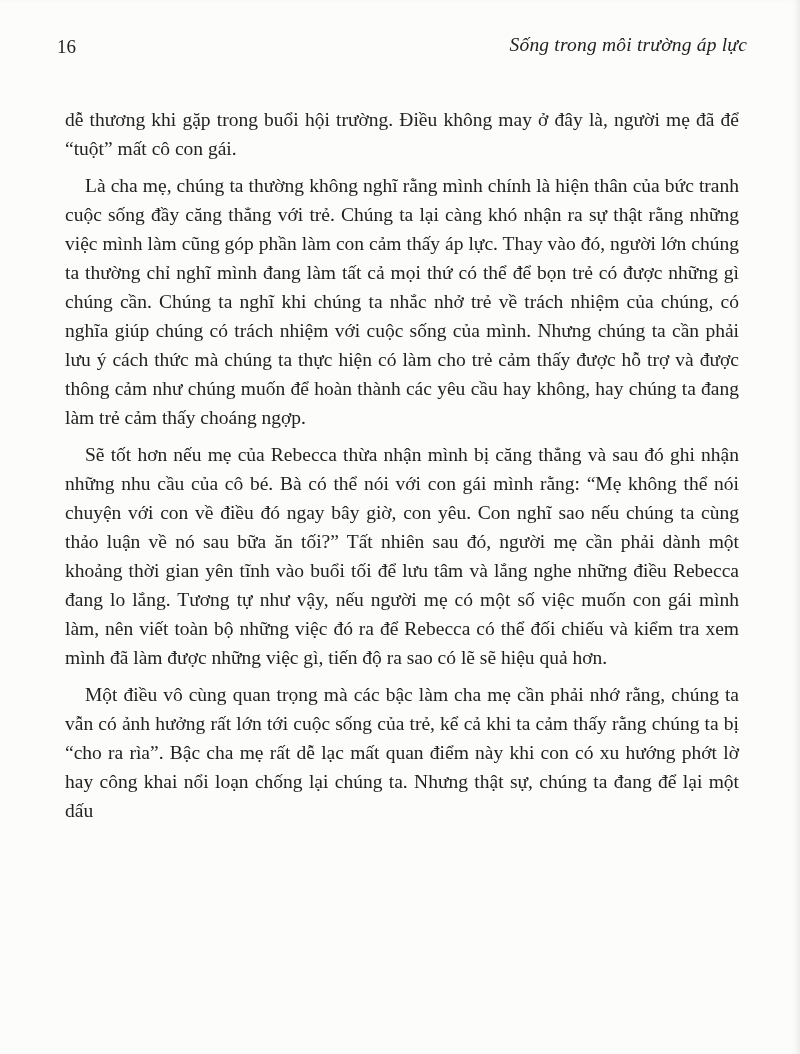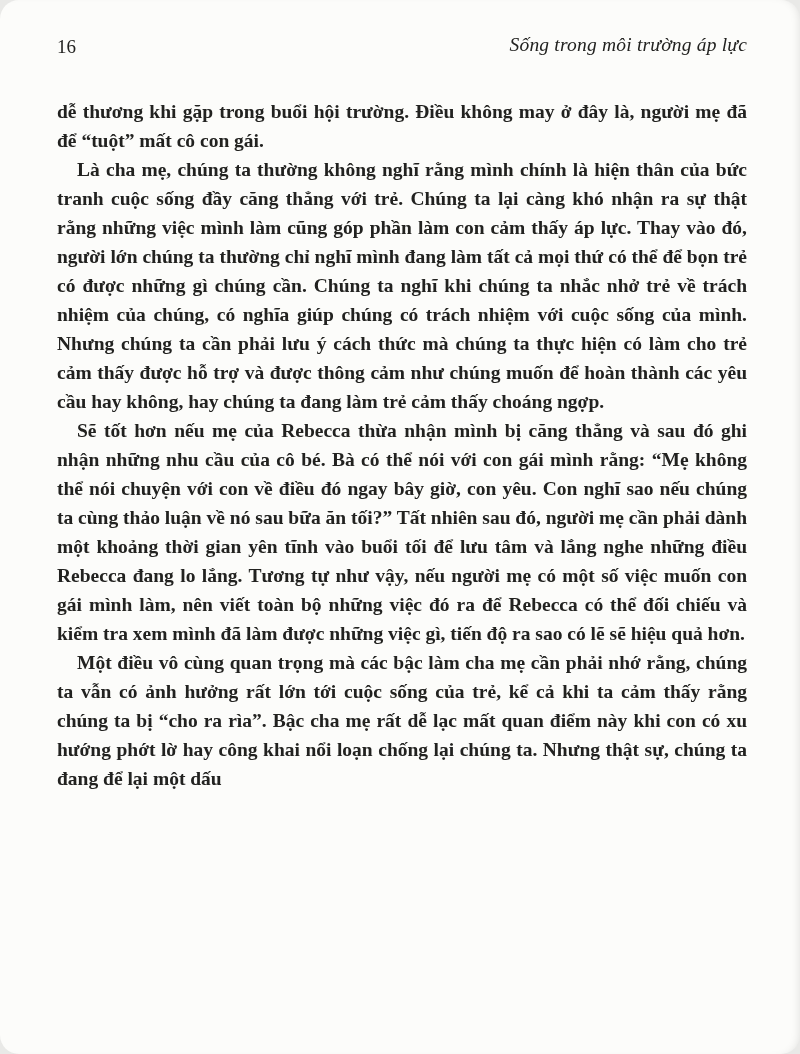--- a/index.html
+++ b/index.html
@@ -10,21 +10,20 @@
   .page {
     position: relative;
     width: 800px;
     height: 1054px;
     margin: 0 auto;
     background: #fcfcfa;
     font-family: "Liberation Serif", "DejaVu Serif", serif;
     color: #222220;
     overflow: hidden;
     box-shadow: inset -6px 0 10px -6px rgba(0,0,0,0.12);
-    border-radius: 19px;
   }
   .page-header {
     position: absolute;
     top: 34px;
     left: 57px;
     width: 690px;
     height: 30px;
   }
   .page-number {
     position: absolute;
@@ -44,23 +43,22 @@
     position: absolute;
     top: 97px;
     left: 57px;
     width: 690px;
     font-size: 19.5px;
     line-height: 29px;
     text-align: justify;
     text-justify: inter-word;
   }
   .body-text p {
-    margin: 0;
+    margin: 8px;
     padding: 0;
-    font-weight: bold;
   }
   .body-text p.indent {
     text-indent: 20px;
   }
 </style>
 </head>
 <body>
 
 <div class="page">
 

